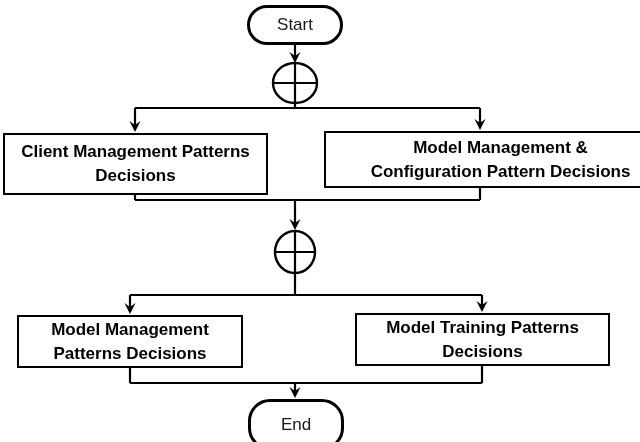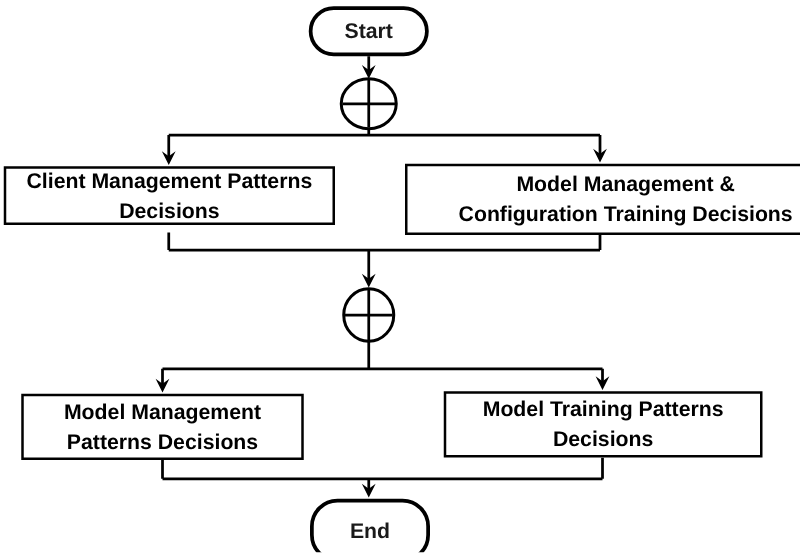--- a/index.html
+++ b/index.html
@@ -23,21 +23,21 @@
   .terminal {
     position: absolute;
     box-sizing: border-box;
     background: #ffffff;
     border: 3.5px solid #000000;
     border-radius: 22px;
     display: flex;
     align-items: center;
     justify-content: center;
     font-size: 17px;
-    font-weight: 700;
+    font-weight: 400;
     color: #1a1a1a;
     z-index: 2;
   }
   .terminal.start { left: 247px; top: 5px;   width: 96px; height: 40px; }
   .terminal.end   { left: 248px; top: 399px; width: 96px; height: 51px; }
   .node {
     position: absolute;
     box-sizing: border-box;
     background: #ffffff;
     border: 2px solid #000000;
@@ -46,21 +46,21 @@
     align-items: center;
     justify-content: center;
     text-align: center;
     font-size: 17px;
     font-weight: 700;
     color: #000000;
     line-height: 24px;
     white-space: nowrap;
     z-index: 2;
   }
-  .node.b1l { left: 3px;   top: 133px; width: 265px; height: 47px; }
+  .node.b1l { left: 3px;   top: 133px; width: 265px; height: 62px; }
   .node.b1r { left: 324px; top: 131px; width: 353px; height: 57px; }
   .node.b2l { left: 17px;  top: 315px; width: 226px; height: 53px; }
   .node.b2r { left: 355px; top: 313px; width: 255px; height: 53px; }
 </style>
 </head>
 <body>
 
 <div class="canvas">
 
   <svg width="640" height="442" viewBox="0 0 640 442">
@@ -109,21 +109,21 @@
   <div class="terminal start">
     <span>Start</span>
   </div>
 
   <div class="node b1l">
     <div>Client Management Patterns</div>
     <div>Decisions</div>
   </div>
   <div class="node b1r">
     <div>Model Management &amp;</div>
-    <div>Configuration Training Decisions</div>
+    <div>Configuration Pattern Decisions</div>
   </div>
 
   <div class="node b2l">
     <div>Model Management</div>
     <div>Patterns Decisions</div>
   </div>
   <div class="node b2r">
     <div>Model Training Patterns</div>
     <div>Decisions</div>
   </div>

